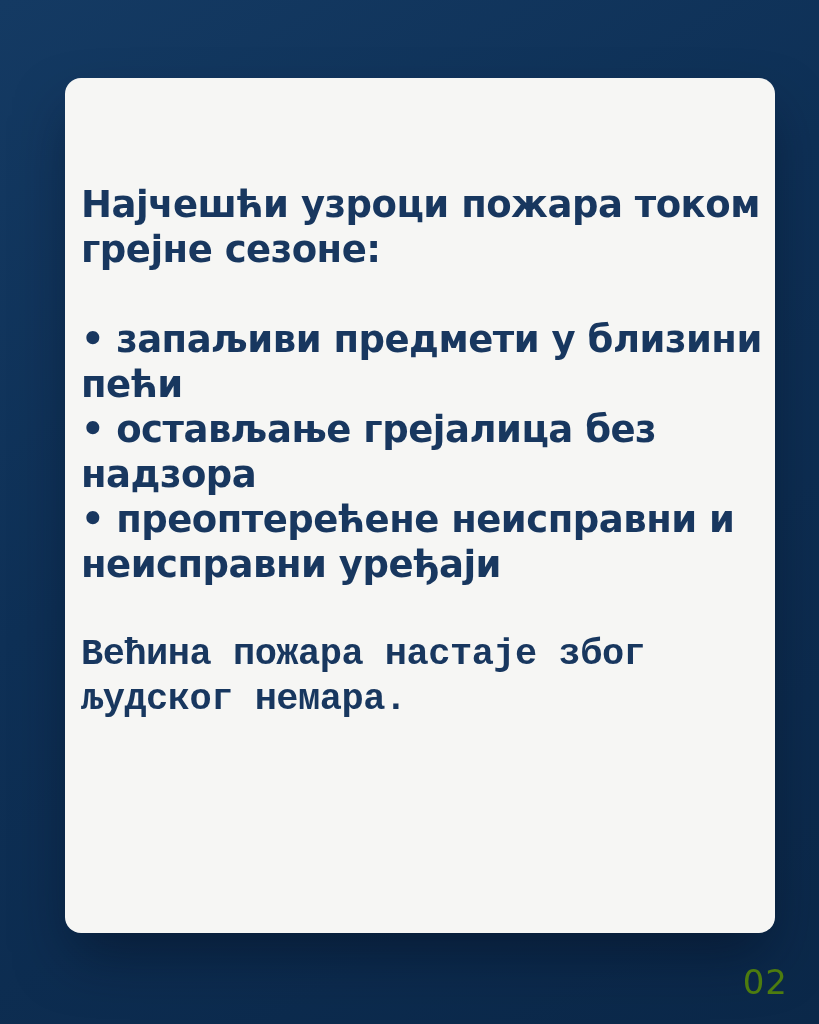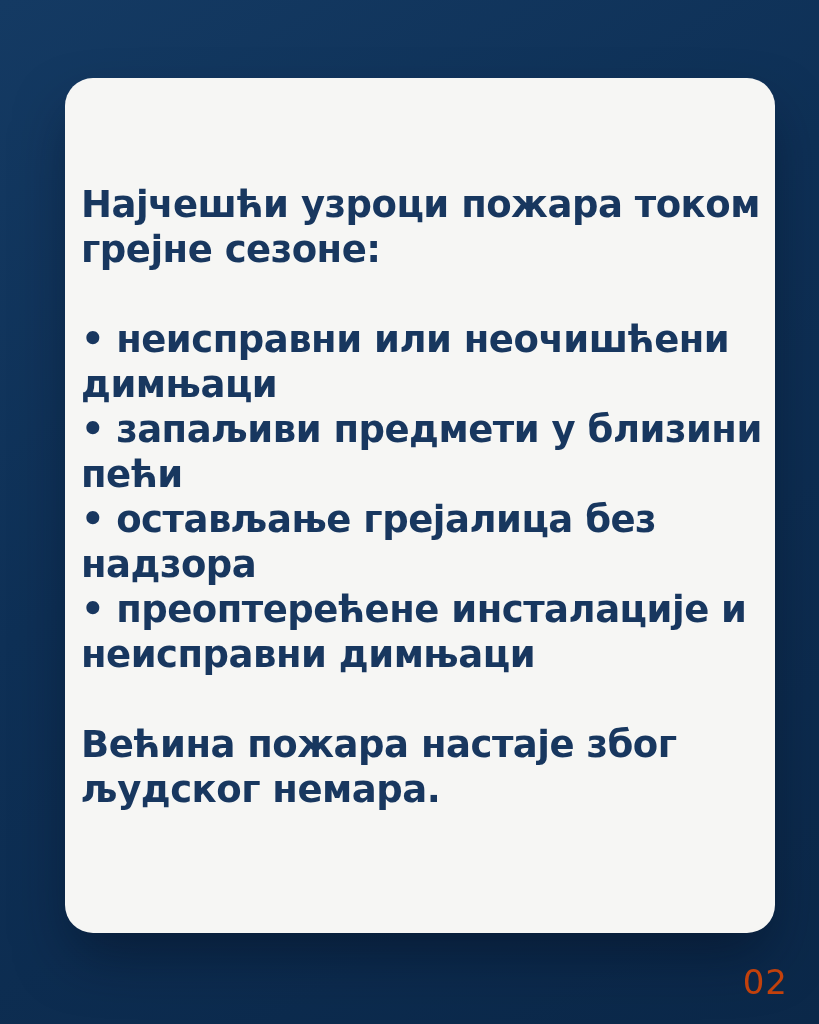--- a/index.html
+++ b/index.html
@@ -14,21 +14,21 @@
     background: linear-gradient(148deg, #143a63 0%, #0e3056 42%, #0b2849 100%);
     font-family: "DejaVu Sans", "Liberation Sans", sans-serif;
   }
   .card {
     position: absolute;
     left: 65px;
     top: 78px;
     width: 710px;
     height: 855px;
     background: #f6f6f4;
-    border-radius: 28px;
+    border-radius: 16px;
     box-shadow: 0 28px 55px -8px rgba(3, 14, 32, 0.5);
     box-sizing: border-box;
     padding: 104px 14px 0 16px;
   }
   .card-text {
     width: 692px;
     color: #18375f;
     font-size: 37px;
     font-weight: bold;
     line-height: 45px;
@@ -41,49 +41,49 @@
     margin: 0;
   }
   .bullet-item {
     margin: 0;
   }
   .bullet-marker {
     margin-right: 12px;
   }
   .conclusion {
     margin: 45px 0 0 0;
+    font-family: Liberation Mono, monospace;
   }
   .page-number {
     position: absolute;
     top: 965px;
     right: 31px;
-    color: #c2410c;
+    color: #4d7c0f;
     font-size: 34px;
     font-weight: normal;
     line-height: 1;
     letter-spacing: 1px;
   }
 </style>
 </head>
 <body>
 
 <div class="card">
   <div class="card-text">
 
     <div class="card-title">Најчешћи узроци пожара током грејне сезоне:</div>
 
     <div class="bullet-list">
-      <div class="bullet-item"><span class="bullet-marker">•</span><span>неисправни или неочишћени димњаци</span></div>
 
 
       <div class="bullet-item"><span class="bullet-marker">•</span><span>запаљиви предмети у близини пећи</span></div>
 
       <div class="bullet-item"><span class="bullet-marker">•</span><span>остављање грејалица без надзора</span></div>
 
-      <div class="bullet-item"><span class="bullet-marker">•</span><span>преоптерећене инсталације и неисправни димњаци</span></div>
+      <div class="bullet-item"><span class="bullet-marker">•</span><span>преоптерећене неисправни и неисправни уређаји</span></div>
     </div>
 
     <div class="conclusion">Већина пожара настаје због људског немара.</div>
 
   </div>
 </div>
 
 <div class="page-number">02</div>
 
 </body></html>

